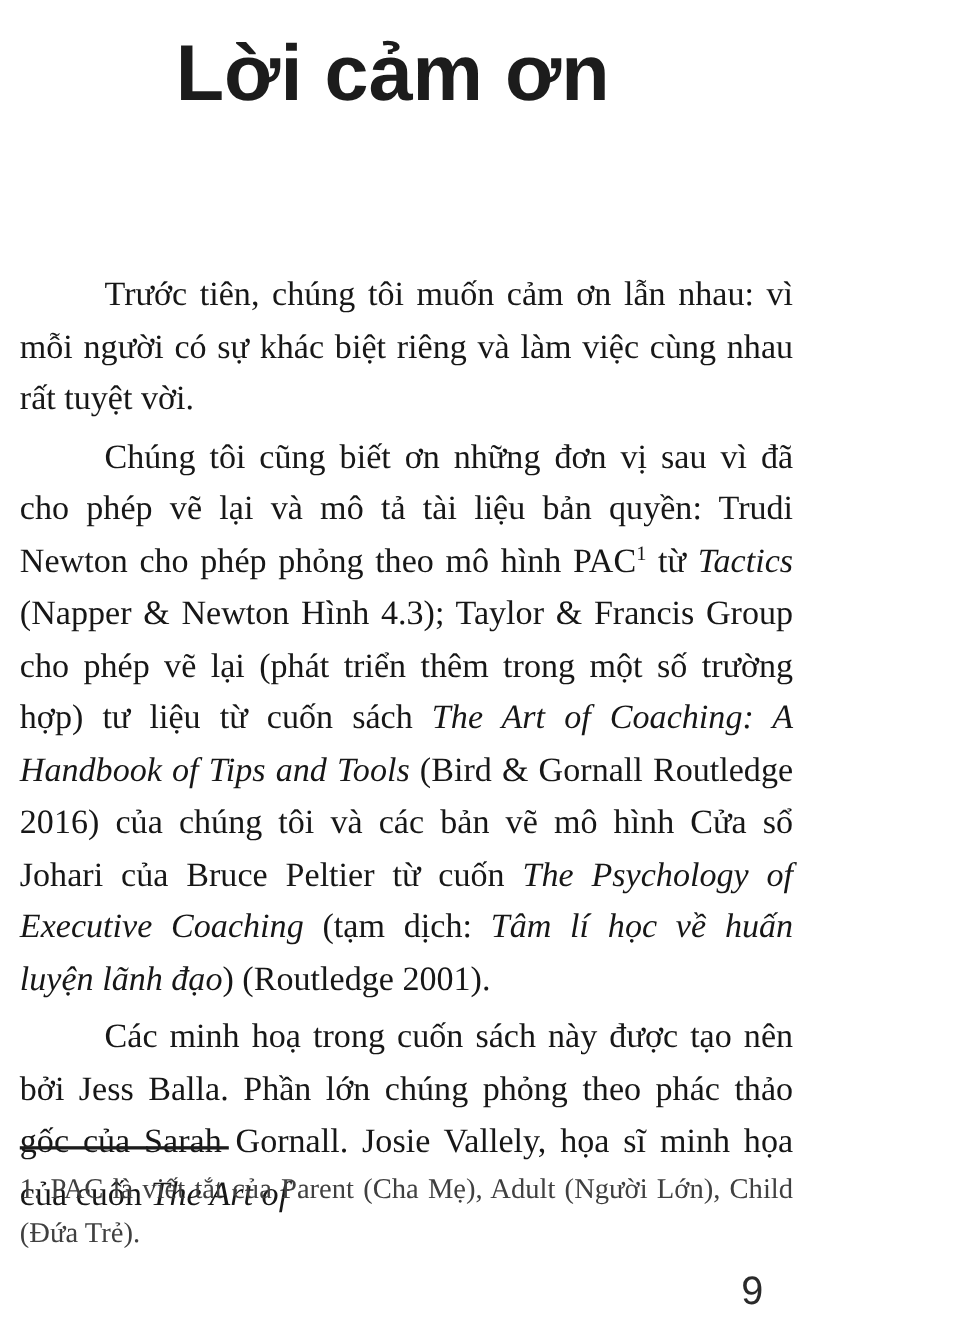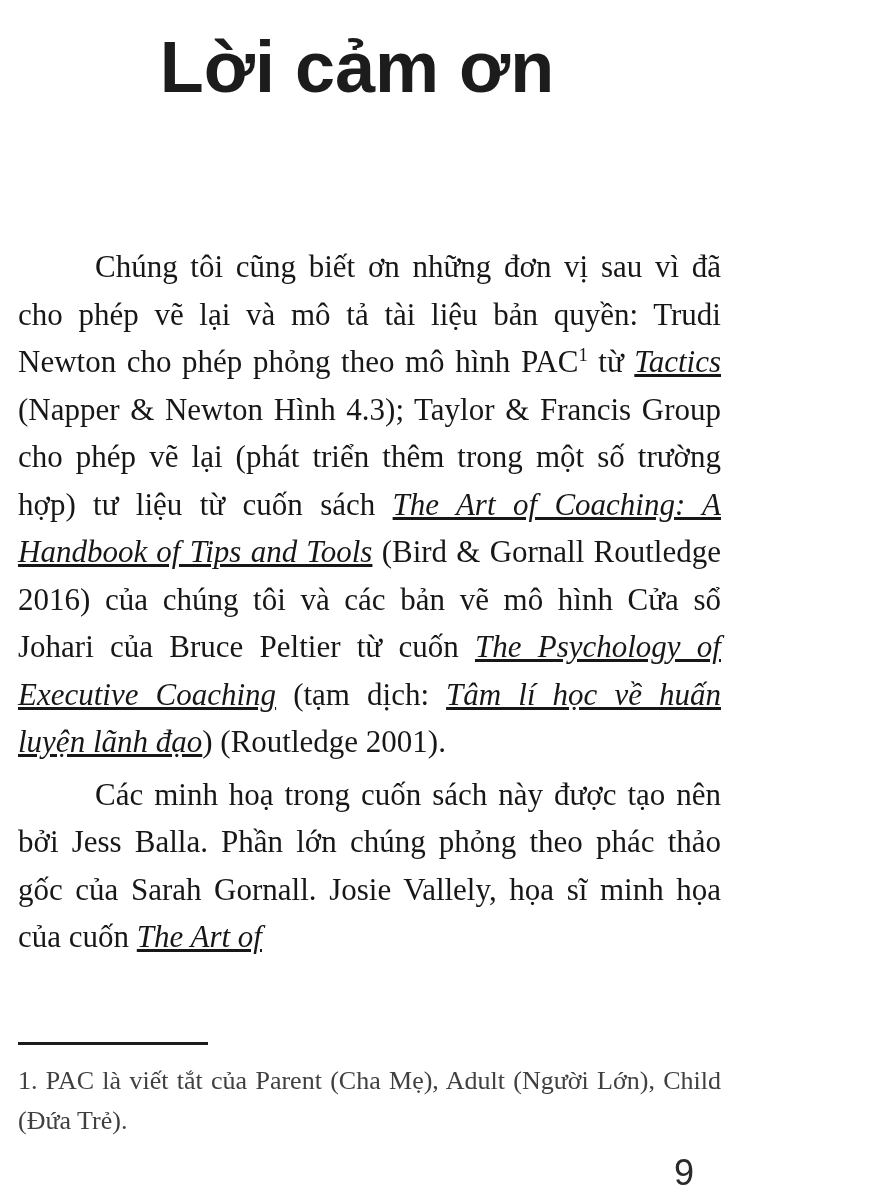--- a/index.html
+++ b/index.html
@@ -34,21 +34,21 @@
     right: 25px;
   }
   .body-text p {
     font-size: 31px;
     line-height: 47.5px;
     text-align: justify;
     text-indent: 77px;
     margin-bottom: 5px;
     color: #171717;
   }
-  .body-text p em { font-style: italic; text-decoration: underline; }
+  .body-text p em { font-style: italic; }
   sup.fn-ref {
     font-size: 60%;
     vertical-align: super;
     line-height: 0;
   }
   .footnote-area {
     position: absolute;
     top: 1042px;
     left: 18px;
     right: 25px;
@@ -76,20 +76,23 @@
 </style>
 </head>
 <body>
 
 <div class="page">
 
   <h1 class="title">Lời cảm ơn</h1>
 
   <div class="body-text">
 
+    <p>
+      <span>Trước tiên, chúng tôi muốn cảm ơn lẫn nhau: vì mỗi người có sự khác biệt riêng và làm việc cùng nhau rất tuyệt vời.</span>
+    </p>
 
 
     <p>
       <span>Chúng tôi cũng biết ơn những đơn vị sau vì đã cho phép vẽ lại và mô tả tài liệu bản quyền: Trudi Newton cho phép phỏng theo mô hình PAC</span><sup class="fn-ref">1</sup><span> từ </span><em>Tactics</em><span> (Napper &amp; Newton Hình 4.3); Taylor &amp; Francis Group cho phép vẽ lại (phát triển thêm trong một số trường hợp) tư liệu từ cuốn sách </span><em>The Art of Coaching: A Handbook of Tips and Tools</em><span> (Bird &amp; Gornall Routledge 2016) của chúng tôi và các bản vẽ mô hình Cửa sổ Johari của Bruce Peltier từ cuốn </span><em>The Psychology of Executive Coaching</em><span> (tạm dịch: </span><em>Tâm lí học về huấn luyện lãnh đạo</em><span>) (Routledge 2001).</span>
     </p>
 
     <p>
       <span>Các minh hoạ trong cuốn sách này được tạo nên bởi Jess Balla. Phần lớn chúng phỏng theo phác thảo gốc của Sarah Gornall. Josie Vallely, họa sĩ minh họa của cuốn </span><em>The Art of</em>
     </p>
 

